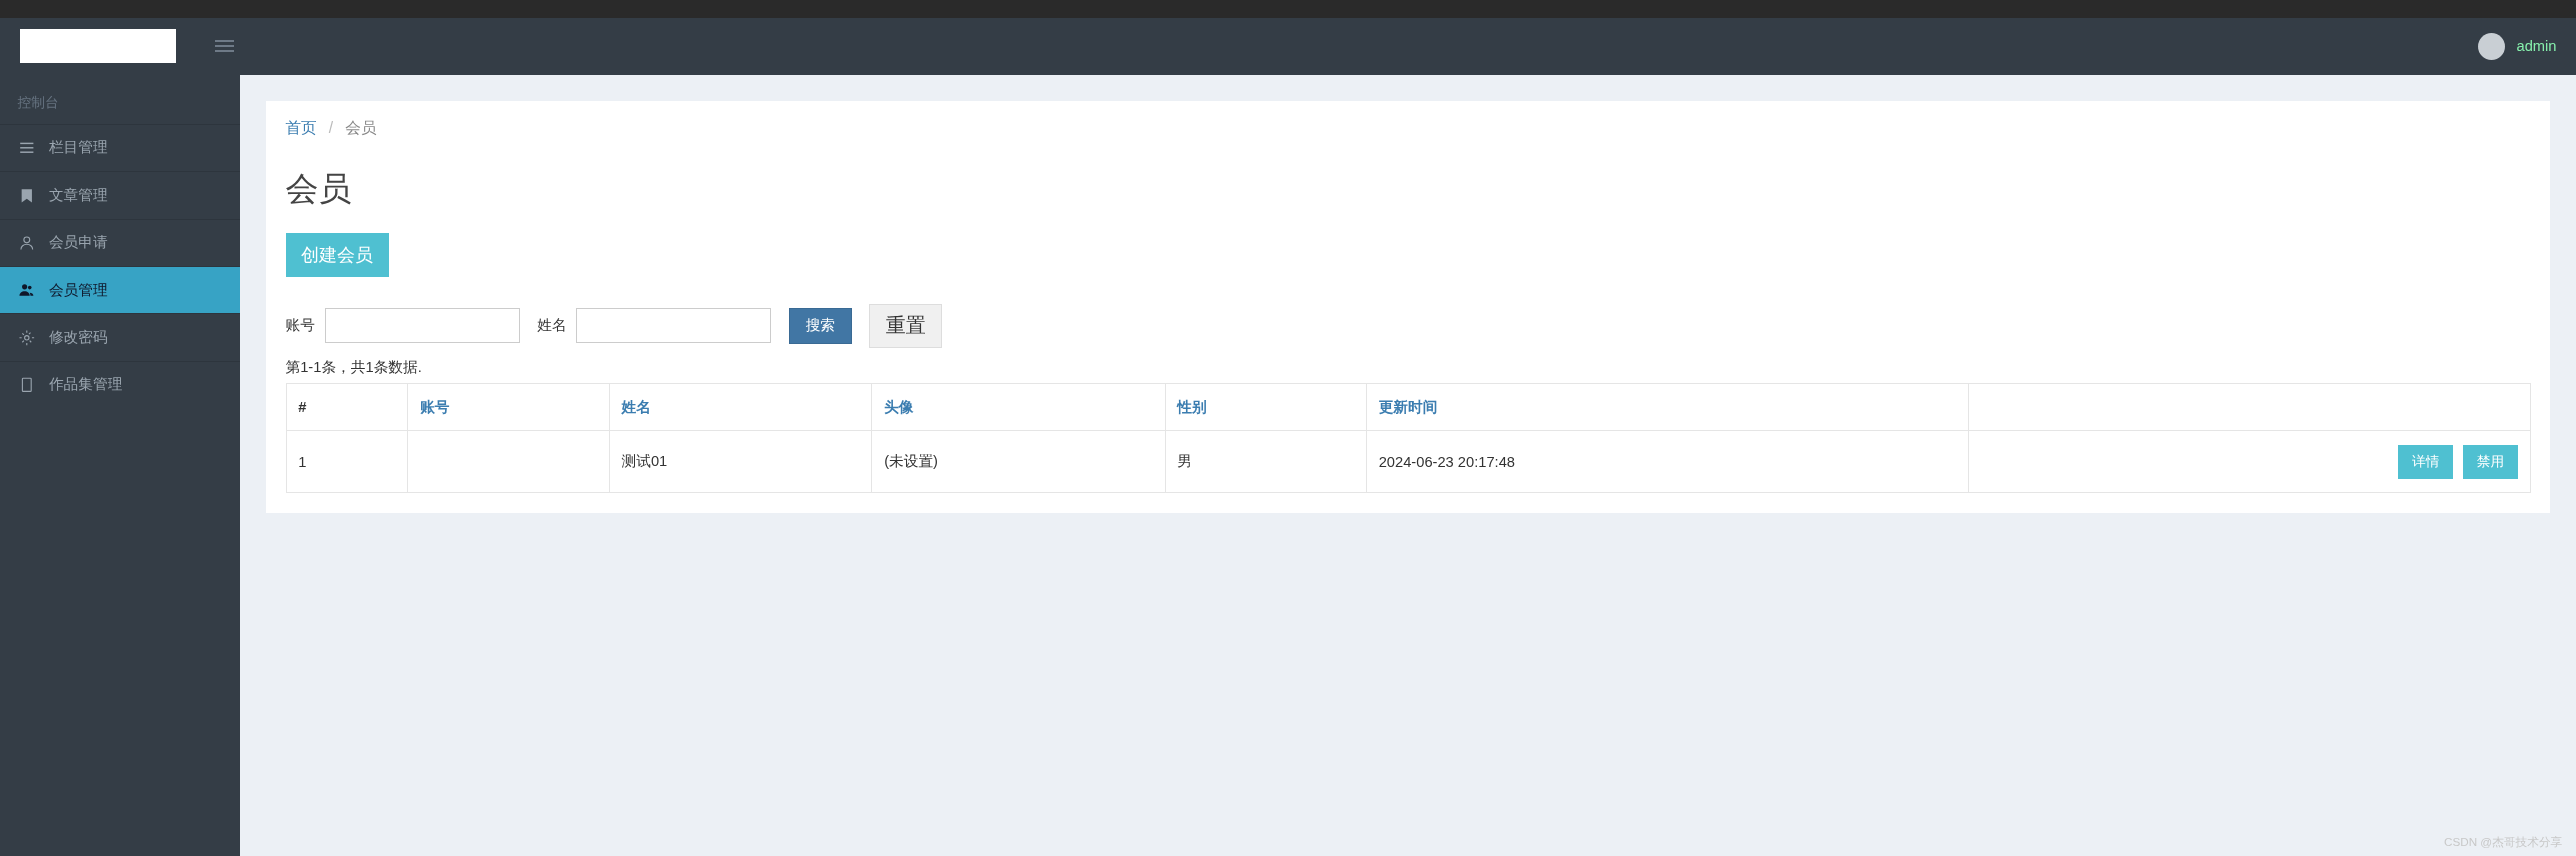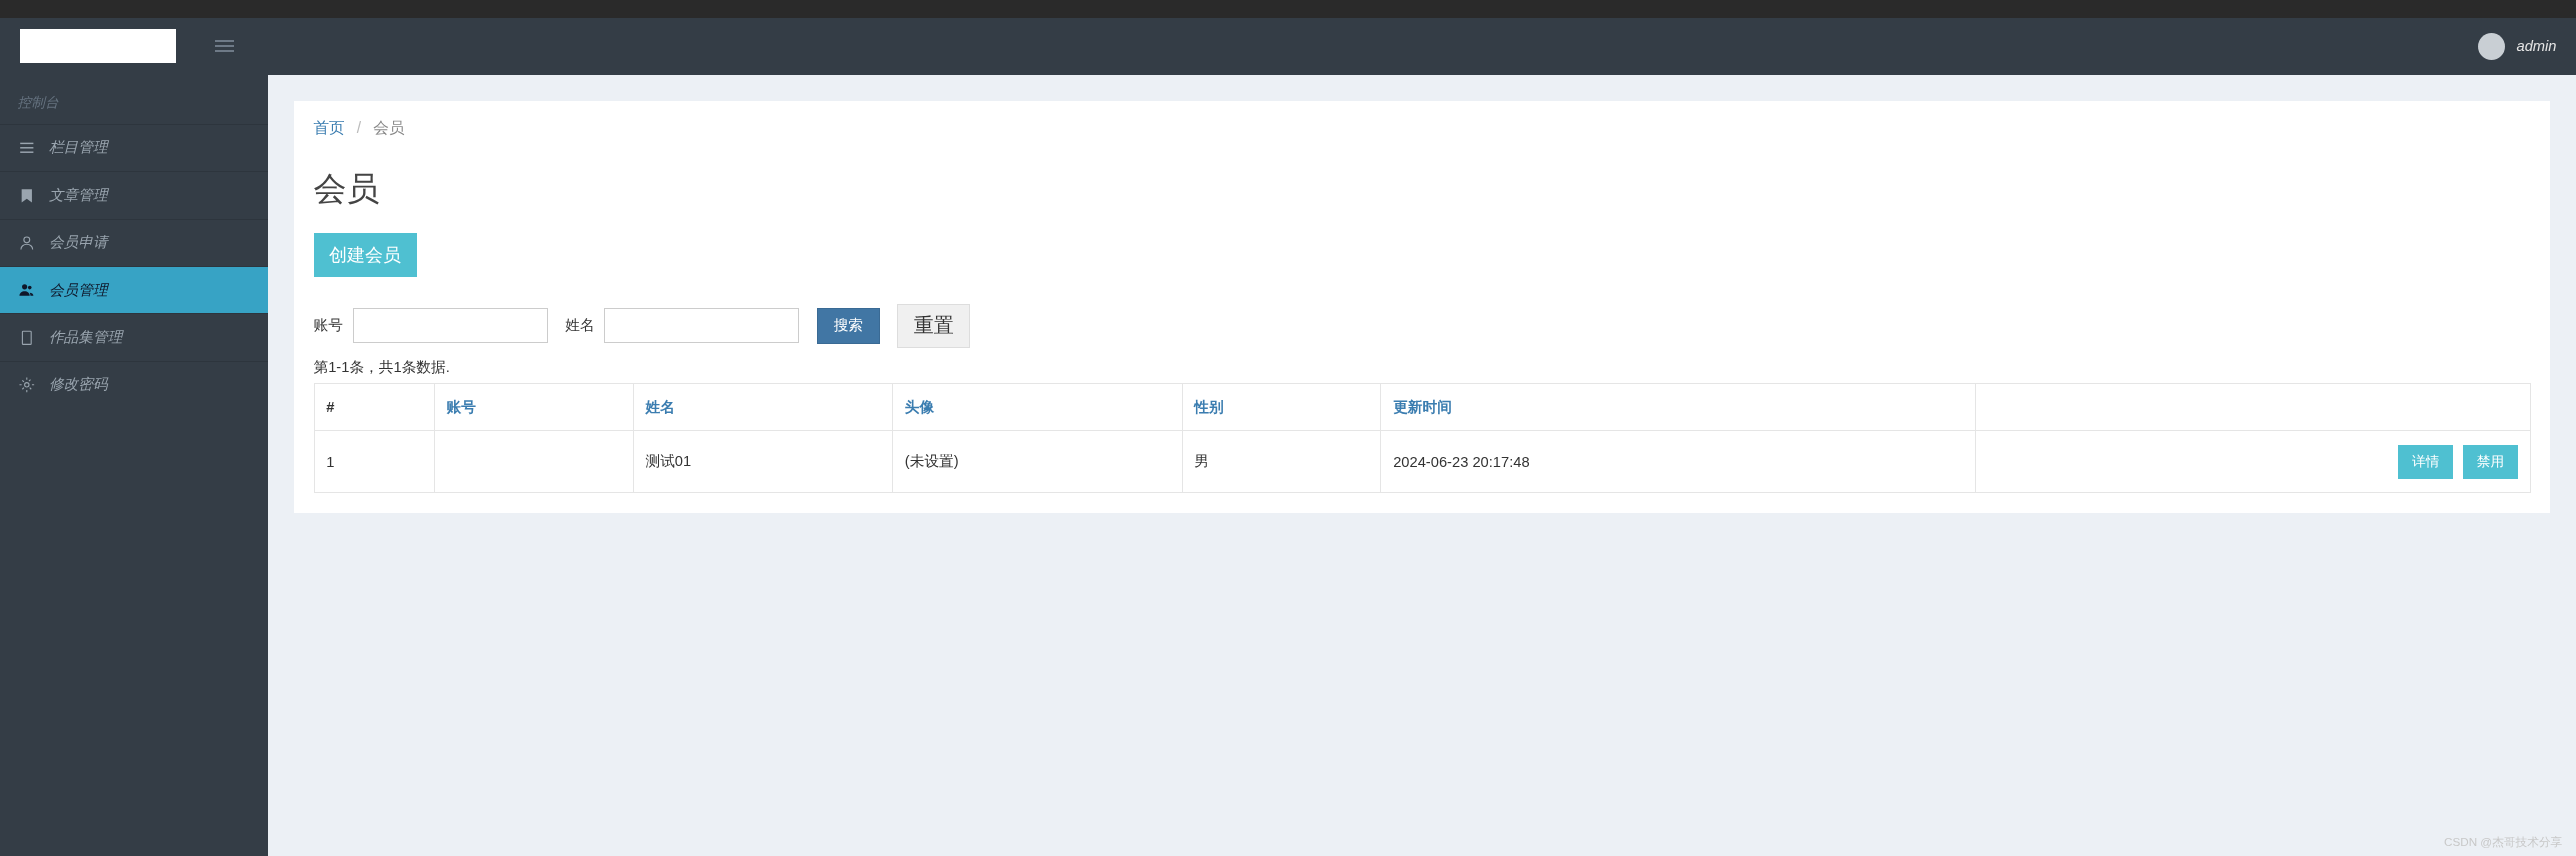--- a/index.html
+++ b/index.html
@@ -5,26 +5,26 @@
     * { margin: 0; padding: 0; box-sizing: border-box; }
     body { font-family: -apple-system, "Helvetica Neue", Arial, sans-serif; background: #fff; }
     
     .browser-bar { height: 17.6px; background: #2a2a2a; }
     
     .topbar { height: 57px; background: #343d46; display: flex; align-items: center; justify-content: space-between; padding: 0 19.5px; }
     .logo-area { display: flex; align-items: center; gap: 39px; }
     .logo-box { width: 156px; height: 34px; background: #fff; }
     .hamburger { display: flex; flex-direction: column; gap: 2.9px; cursor: pointer; }
     .hamburger span { width: 19.5px; height: 2px; background: #6e7a87; }
-    .user-area { display: flex; align-items: center; gap: 11px; color: #e5e5e5; font-size: 14.7px; font-style: italic; }
+    .user-area { display: flex; align-items: center; gap: 11px; color: #86efac; font-size: 14.7px; }
     .avatar { width: 27px; height: 27px; border-radius: 50%; background: #c9cfd4; }
     
     .layout { display: flex; min-height: calc(100vh - 74px); }
     
-    .sidebar { width: 268px; background: #343d46; color: #9aa5af; font-style: italic; }
+    .sidebar { width: 240px; background: #343d46; color: #9aa5af; }
     .sidebar-heading { padding: 19.5px 17.6px 11.7px; font-size: 13.7px; color: #667380; }
     .sidebar-item { display: flex; align-items: center; gap: 13.7px; padding: 13.7px 17.6px; font-size: 14.7px; cursor: pointer; color: #9aa5af; border-top: 1px solid #2d353d; }
     .sidebar-item.active { background: #37a3c5; color: #0f172a; }
     .sidebar-item svg { width: 17.6px; height: 17.6px; flex-shrink: 0; }
     
     .content { flex: 1; background: #ecf0f5; padding: 26px; }
     .panel { background: #fff; }
     .breadcrumb { padding: 17.6px 19.5px; font-size: 15.6px; }
     .breadcrumb a { color: #3b7db0; text-decoration: none; }
     .breadcrumb .sep { color: #bbb; padding: 0 7.8px; }
@@ -106,32 +106,32 @@
       <svg viewBox="0 0 24 24" fill="currentColor">
           <circle cx="9" cy="8" r="3.5"></circle>
           <circle cx="16" cy="9" r="2.5"></circle>
           <path d="M2 20c0-3.5 3-6 7-6s7 2.5 7 6H2zm14-4c2.5 0 5 1.5 5 4h-4c0-1.5-.4-2.8-1-4z"></path>
         </svg>
       <span>会员管理</span>
     </div>
 
     <div class="sidebar-item">
       <svg viewBox="0 0 24 24" fill="none" stroke="currentColor" stroke-width="1.5">
+          <circle cx="12" cy="12" r="3"></circle>
+          <path d="M12 2v3m0 14v3m10-10h-3M5 12H2m15.07-7.07l-2.12 2.12M8.05 15.95l-2.12 2.12m12.14 0l-2.12-2.12M8.05 8.05L5.93 5.93"></path>
+        </svg>
+      <span>修改密码</span>
+    </div>
+
+    <div class="sidebar-item">
+      <svg viewBox="0 0 24 24" fill="none" stroke="currentColor" stroke-width="1.5">
           <rect x="6" y="3" width="12" height="18" rx="1"></rect>
           <line x1="12" y1="18" x2="12" y2="18" stroke-width="2"></line>
         </svg>
       <span>作品集管理</span>
-    </div>
-
-    <div class="sidebar-item">
-      <svg viewBox="0 0 24 24" fill="none" stroke="currentColor" stroke-width="1.5">
-          <circle cx="12" cy="12" r="3"></circle>
-          <path d="M12 2v3m0 14v3m10-10h-3M5 12H2m15.07-7.07l-2.12 2.12M8.05 15.95l-2.12 2.12m12.14 0l-2.12-2.12M8.05 8.05L5.93 5.93"></path>
-        </svg>
-      <span>修改密码</span>
     </div>
   </div>
 
   <div class="content">
     <div class="panel">
       <div class="breadcrumb">
         <a href="#">首页</a>
         <span class="sep">/</span>
         <span class="cur">会员</span>
       </div>

